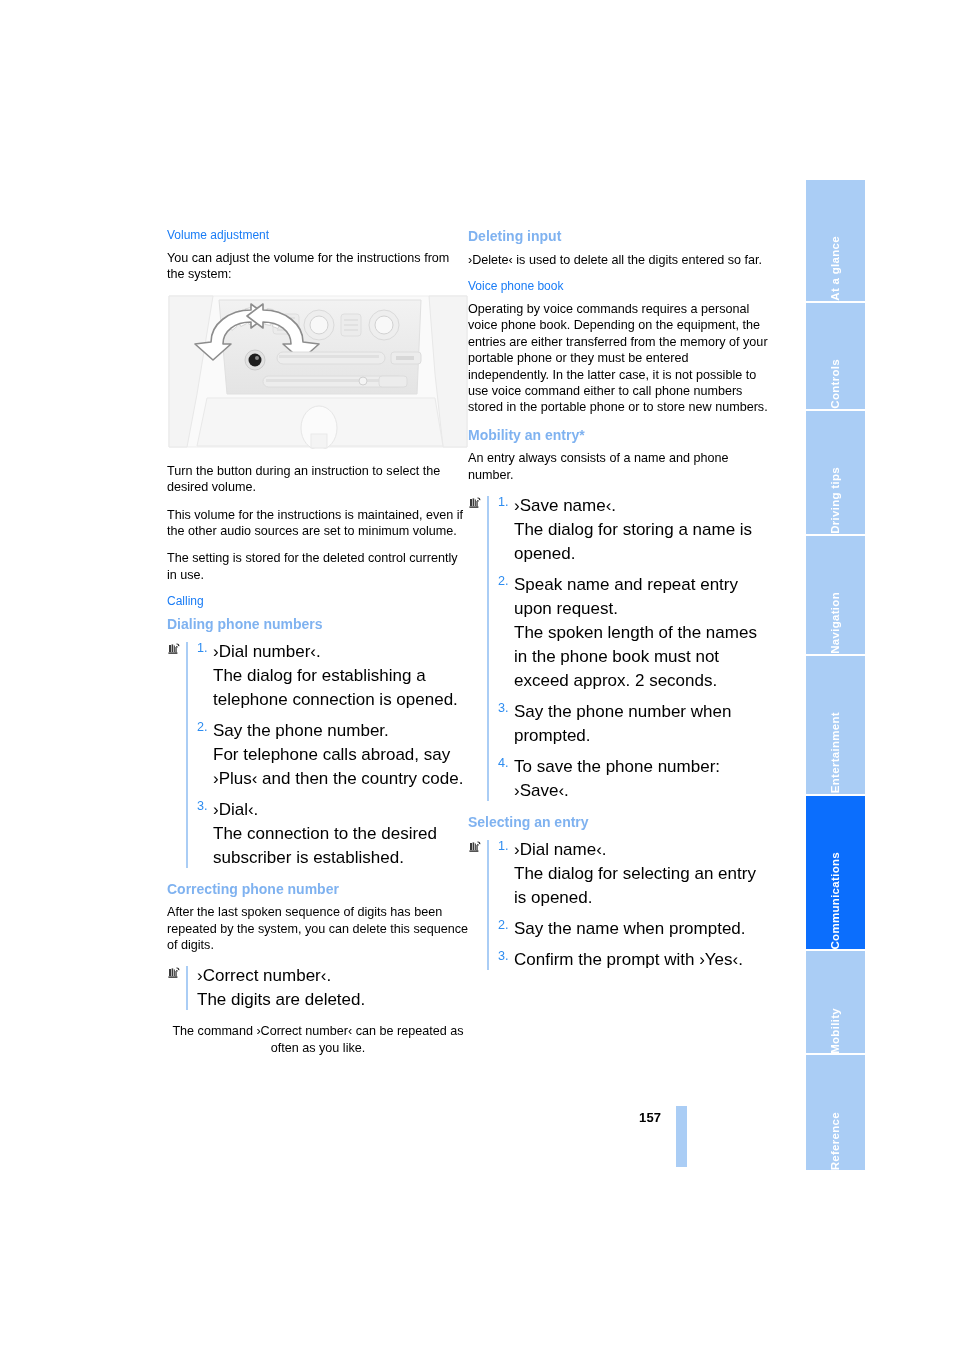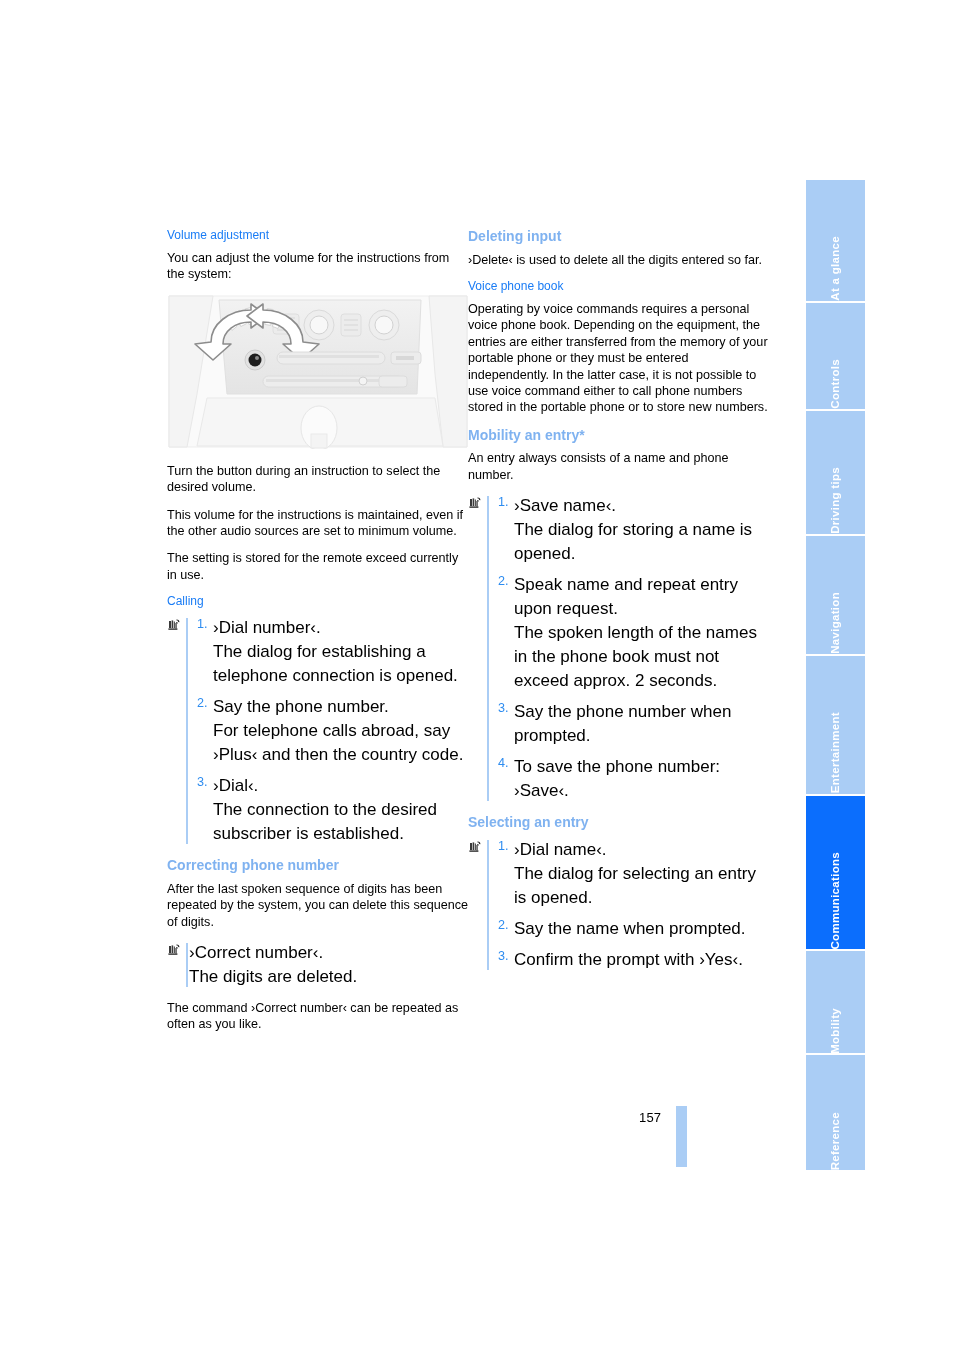--- a/index.html
+++ b/index.html
@@ -74,21 +74,21 @@
     line-height: 1.25;
   }
   .gap-top { margin-top: 22px; }
 
   p.body {
     font-size: 12.6px;
     line-height: 16.4px;
     margin: 0 0 11px 0;
     color: #000;
   }
-  p.body:last-child { margin-bottom: 4px; }
+  p.body:last-child { margin-bottom: 4px; text-align: center; }
 
   
   .figure {
     width: 302px;
     height: 155px;
     margin: 4px 0 14px 0;
     position: relative;
     background: #ffffff;
     overflow: hidden;
   }
@@ -131,29 +131,29 @@
     width: 24px;
     flex: 0 0 24px;
     padding-left: 8px;
     box-sizing: border-box;
   }
   .li-txt {
     font-size: 17px;
     line-height: 24px;
     flex: 1 1 auto;
   }
-  .li.nonum .li-txt { }
+  .li.nonum .li-txt { padding-left: 8px; }
 
   
   #page-num {
     position: absolute;
     left: 639px;
     top: 1110px;
     font-size: 13px;
-    font-weight: normal;
+    font-weight: bold;
     color: #000;
     letter-spacing: 0.2px;
   }
   #page-bar {
     position: absolute;
     left: 676px;
     top: 1106px;
     width: 11px;
     height: 61px;
     background: #aacdf5;
@@ -262,24 +262,25 @@
       <rect x="96" y="82" width="140" height="11" rx="5.5" fill="#ededed" stroke="#dcdcdc"></rect>
       <rect x="99" y="85" width="130" height="3" fill="#e0e0e0"></rect>
       <circle cx="196" cy="87" r="4" fill="#f4f4f4" stroke="#d0d0d0"></circle>
       <rect x="212" y="82" width="28" height="11" rx="3" fill="#ececec" stroke="#dcdcdc"></rect>
     </svg>
     <span class="credit"></span>
   </div>
 
   <p class="body">Turn the button during an instruction to select the desired volume.</p>
   <p class="body">This volume for the instructions is maintained, even if the other audio sources are set to minimum volume.</p>
-  <p class="body">The setting is stored for the remote exceed currently in use.</p>
+  <p class="body">The setting is stored for the deleted control currently in use.</p>
 
   <h2 class="sec gap-top">Calling</h2>
 
+  <h3 class="sub">Dialing phone numbers</h3>
   <div class="cmdlist" id="list-dialing">
     <span class="voice-icon">
       <svg width="16" height="16" viewBox="0 0 16 16" xmlns="http://www.w3.org/2000/svg">
         <rect x="0" y="0" width="16" height="16" fill="#ffffff"></rect>
         <path d="M2 11 L2 4 L4 4 L4 11 Z" fill="#3a3a3a"></path>
         <path d="M4.6 11 L4.6 3.4 L6.2 3.4 L6.2 11 Z" fill="#3a3a3a"></path>
         <path d="M6.8 11 L6.8 4.6 L8 4.6 L8 11 Z" fill="#555"></path>
         <path d="M9.4 2.4 C11.4 2.2 12.6 3.4 12.4 5.2 L11.1 5.0 C11.2 4.0 10.6 3.4 9.6 3.5 Z" fill="#2b2b2b"></path>
         <path d="M9.2 5.0 C10.3 4.9 10.9 5.5 10.8 6.5 L9.7 6.4 C9.8 5.9 9.6 5.6 9.1 5.7 Z" fill="#2b2b2b"></path>
         <path d="M8.4 11.6 L8.4 6.0 L9.7 6.0 L9.7 11.6 Z" fill="#3a3a3a"></path>

